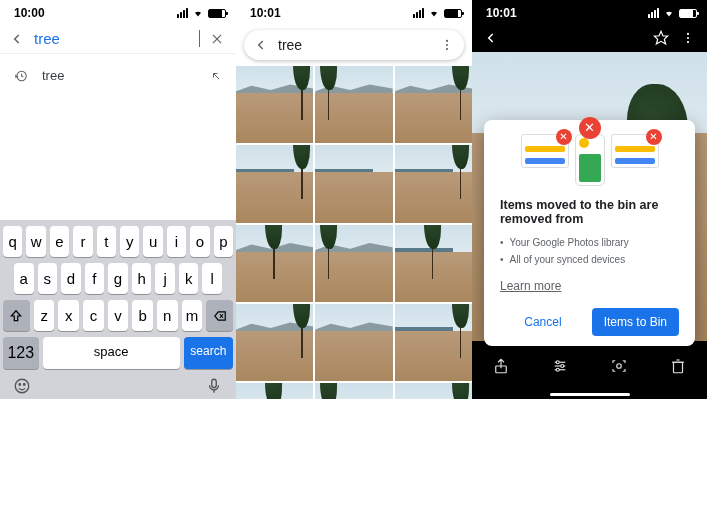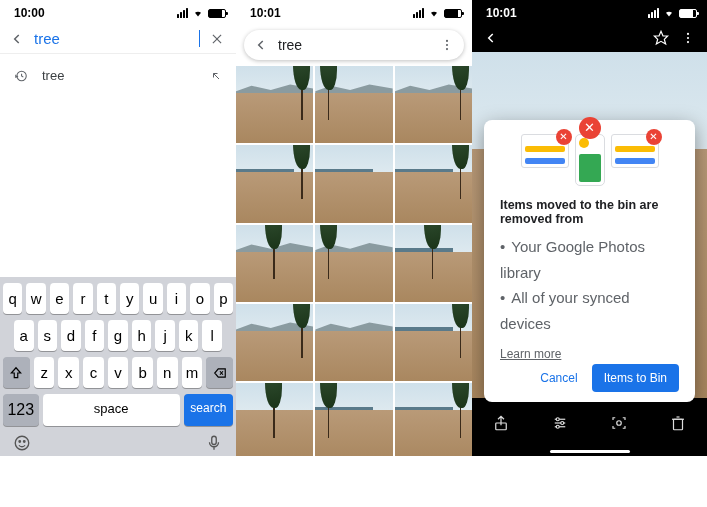--- a/index.html
+++ b/index.html
@@ -1,17 +1,17 @@
 <!DOCTYPE html>
 <html><head>
 <meta charset="utf-8">
 <style>
   * { box-sizing: border-box; margin: 0; padding: 0; }
   body { font-family: -apple-system, Helvetica, Arial, sans-serif; background: #fff; width: 707px; height: 507px; display: flex; overflow: hidden; }
-  .screen { height: 456px; position: relative; overflow: hidden; }
+  .screen { height: 399px; position: relative; overflow: hidden; }
   .screen1 { width: 236px; background: #fff; }
   .screen2 { width: 236px; background: #fff; }
   .screen3 { width: 235px; background: #000; }
 
   
   .status { display: flex; justify-content: space-between; align-items: center; padding: 4px 10px 0 14px; height: 22px; font-size: 12px; font-weight: 600; }
   .status.dark { color: #fff; }
   .sig { display: flex; align-items: center; gap: 4px; }
   .bars { display: flex; align-items: flex-end; gap: 1px; }
   .bars span { width: 2px; background: #000; border-radius: 0.5px; }
@@ -69,24 +69,24 @@
   .illus { display:flex; justify-content:center; gap:6px; margin-bottom:12px; position:relative; }
   .dev { background:#fff; border:1px solid #dadce0; border-radius:3px; position:relative; display:flex; flex-direction:column; justify-content:flex-end; }
   .laptop { width:48px; height:34px; }
   .phone { width:30px; height:52px; border-radius:5px; }
   .dev .bar { height:6px; margin:3px; border-radius:2px; }
   .ybar{background:#fbbc04;} .bbar{background:#4285f4;}
   .dev .sun { width:10px; height:10px; background:#fbbc04; border-radius:50%; margin:3px; }
   .dx { position:absolute; width:16px; height:16px; background:#ea4335; border-radius:50%; color:#fff; font-size:10px; line-height:16px; text-align:center; top:-6px; }
   .laptop .dx{ right:-4px; } .phone .dx{ left:50%; transform:translateX(-50%); top:-18px; width:22px; height:22px; line-height:22px; font-size:13px;}
   .dtitle { font-size:12.5px; font-weight:600; color:#202124; margin-bottom:8px; }
-  .dlist { list-style:none; font-size:15px; color:#5f6368; line-height:1.7; margin-bottom:8px; }
+  .dlist { list-style:none; font-size:10px; color:#5f6368; line-height:1.7; margin-bottom:8px; }
   .dlist li::before { content:'•'; margin-right:6px; color:#5f6368; }
   .learn { font-size:12px; color:#5f6368; text-decoration:underline; }
-  .dactions { display:flex; justify-content:flex-end; gap:6px; margin-top:2px; align-items:center; }
+  .dactions { display:flex; justify-content:flex-end; gap:22px; margin-top:14px; align-items:center; }
   .tbtn { font-size:12px; color:#1a73e8; padding:6px 8px; }
   .fbtn { font-size:12px; color:#fff; background:#1a73e8; padding:7px 12px; border-radius:4px; }
   .bottombar3 { position:absolute; bottom:0; left:0; right:0; height:58px; display:flex; justify-content:space-around; align-items:center; color:#ddd; padding-bottom:8px; }
   .homebar { position:absolute; bottom:3px; left:50%; transform:translateX(-50%); width:80px; height:3px; background:#fff; border-radius:2px; }
   .bicon { width:18px; height:18px; }
 
   svg { display:block; }
 </style>
 </head>
 <body>

